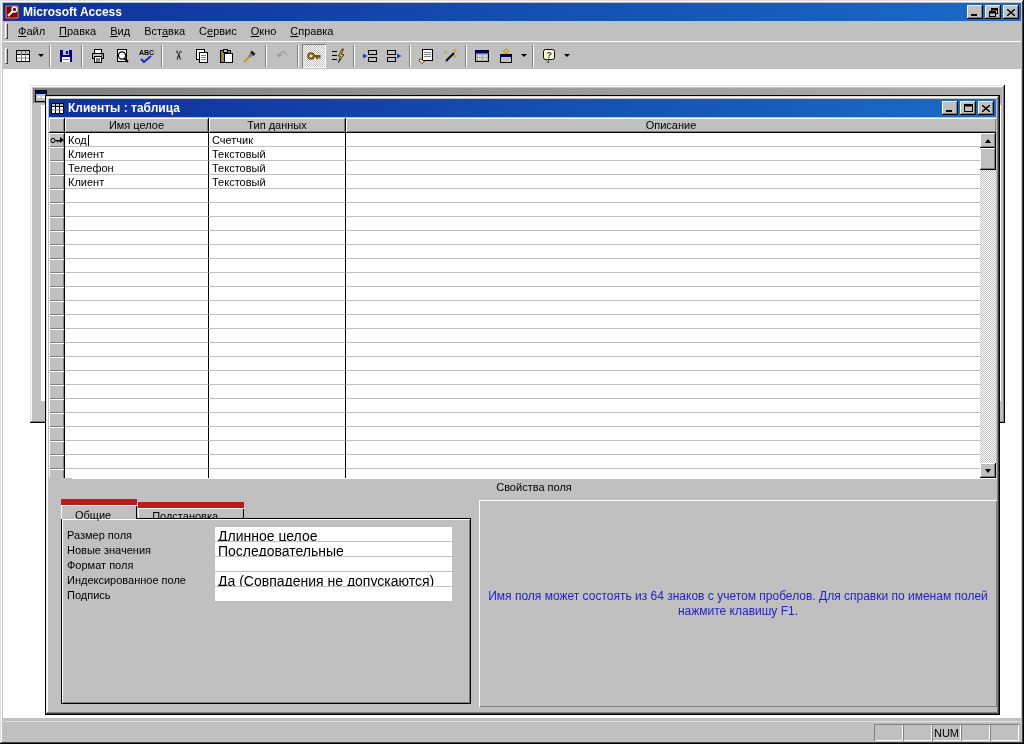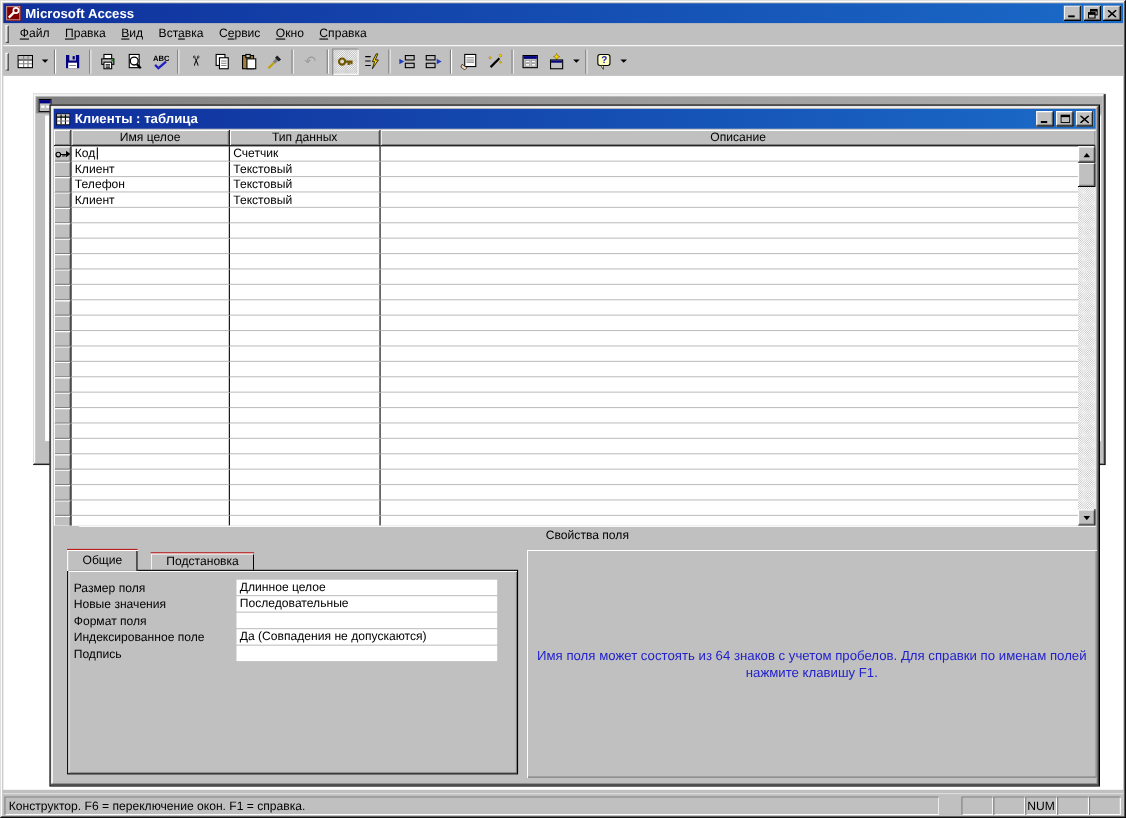--- a/index.html
+++ b/index.html
@@ -88,30 +88,30 @@
   .tri-up { width:0; height:0; border-left:3px solid transparent; border-right:3px solid transparent; border-bottom:4px solid #000; }
   .tri-dn { width:0; height:0; border-left:3px solid transparent; border-right:3px solid transparent; border-top:4px solid #000; }
   .sthumb { position:absolute; left:0; top:15px; width:16px; height:22px; background:#c0c0c0;
             box-shadow: inset -1px -1px 0 #000, inset 1px 1px 0 #fff, inset -2px -2px 0 #808080; }
 
   
   .props-caption { position:absolute; left:3px; top:382px; right:3px; height:16px; background:#c0c0c0;
                    display:flex; align-items:center; justify-content:center; border-top:1px solid #fff;margin-left:23px; }
   .lower { position:absolute; left:3px; top:398px; right:3px; bottom:3px; background:#c0c0c0; }
   .tabs { position:absolute; left:12px; top:5px; height:20px; display:flex; align-items:flex-end; }
-  .tab { height:17px; padding:2px 14px 0 14px; background:#c0c0c0; margin-right:12px;
-         box-shadow: inset 1px 1px 0 #fff, inset -1px 0 0 #000; border-top:1px solid #b91c1c; font-size:11px; }
+  .tab { height:17px; padding:2px 26px 0 14px; background:#c0c0c0; margin-right:1px;
+         box-shadow: inset 1px 1px 0 #fff, inset -1px 0 0 #000; border-top:6px solid #b91c1c; font-size:11px; }
   .tab.active { height:20px; padding-top:4px; font-weight:normal; z-index:3; position:relative;
                 box-shadow: inset 1px 1px 0 #fff, inset -1px 0 0 #000; }
   .tab-panel { position:absolute; left:12px; top:24px; width:410px; bottom:7px; background:#c0c0c0; border:1px solid #000;
                box-shadow: inset 1px 1px 0 #fff, inset -1px -1px 0 #808080; z-index:2; }
   .prow { display:flex; height:15px; align-items:flex-end; margin:0 0 0 5px; }
   .prows { padding-top:7px; }
   .plabel { width:148px; min-width:148px; font-size:11px; }
-  .pvalue { width:237px; height:14px; background:#fff; font-size:11px; padding:1px 0 0 3px; white-space:nowrap; overflow:hidden; }
+  .pvalue { width:237px; height:14px; background:#fff; font-size:14px; padding:1px 0 0 3px; white-space:nowrap; overflow:hidden; }
   .help-panel { position:absolute; left:430px; top:6px; width:518px; height:207px; background:#c0c0c0;
                 box-shadow: inset 1px 1px 0 #fff, inset -1px -1px 0 #808080;
                 display:flex; align-items:center; justify-content:center; }
   .help-text { text-align:center; font-size:12px; line-height:15px; padding:0 8px; }
 
   
   .statusbar { position:absolute; left:3px; right:3px; bottom:3px; height:20px; background:#c0c0c0; border-top:1px solid #dfdfdf; }
   .sp-long { position:absolute; left:1px; top:2px; width:850px; height:17px;
              box-shadow: inset 1px 1px 0 #808080, inset -1px -1px 0 #fff;
              display:flex; align-items:center; padding-left:4px; font-size:11px; }
@@ -602,21 +602,20 @@
             </div>
         </div>
         <div class="help-panel">
           <div class="help-text" id="help-text" style="color: rgb(34, 34, 204);">Имя поля может состоять из 64 знаков с учетом пробелов.  Для справки по именам полей нажмите клавишу F1.</div>
         </div>
       </div>
     </div>
   </div>
 
   <div class="statusbar">
-    <div class="sp-long">Конструктор.  F6 = переключение окон.  F1 = справка.</div>
     <div class="spanels" id="status-panels">
         <div class="spanel"></div>
         <div class="spanel"></div>
         <div class="spanel">NUM</div>
         <div class="spanel"></div>
         <div class="spanel"></div>
       </div>
   </div>
 
 </div>

